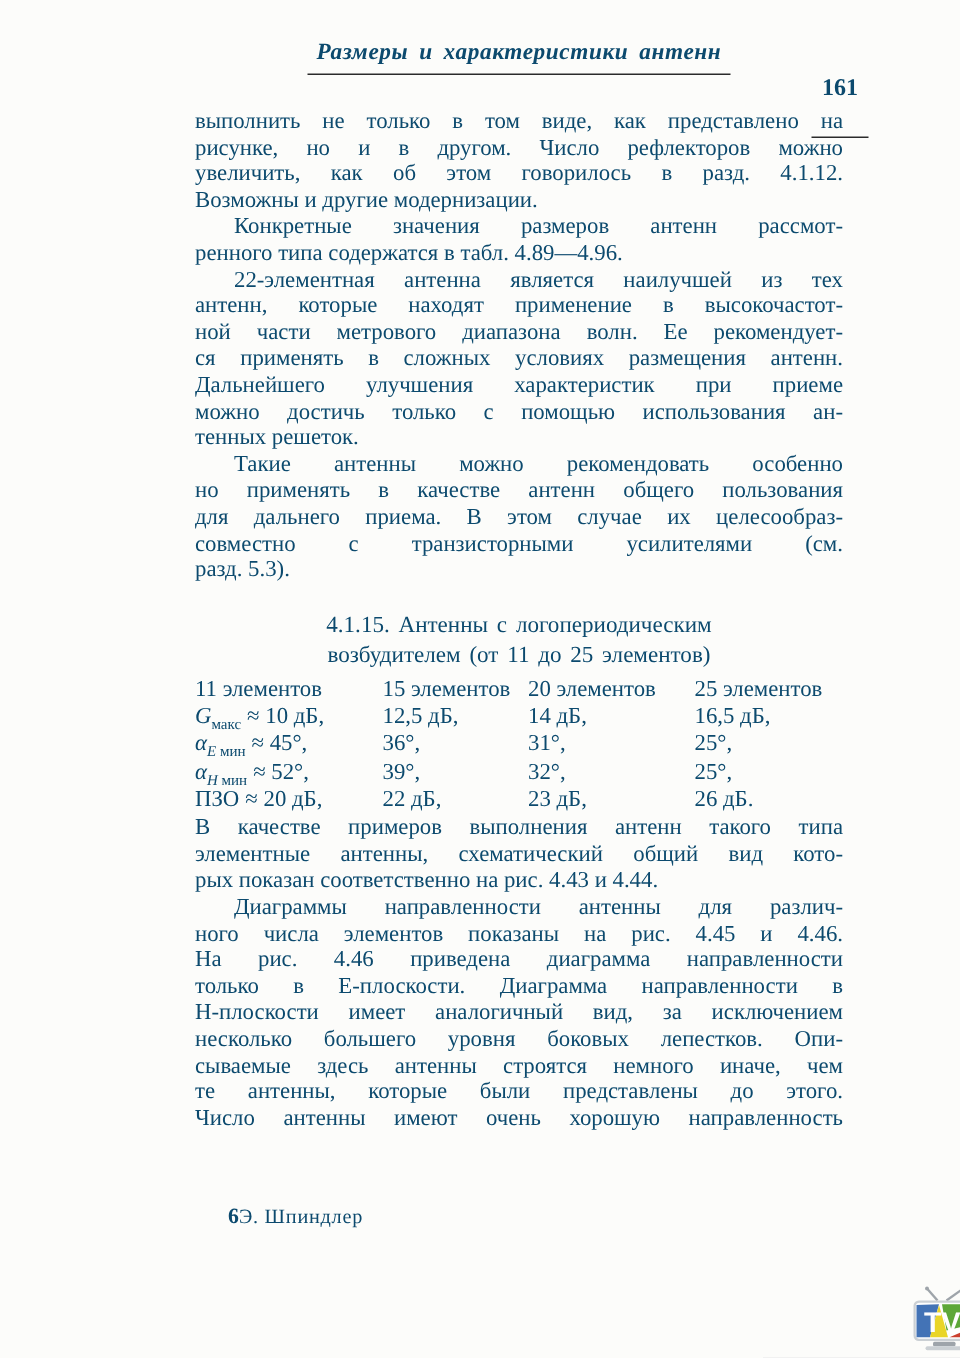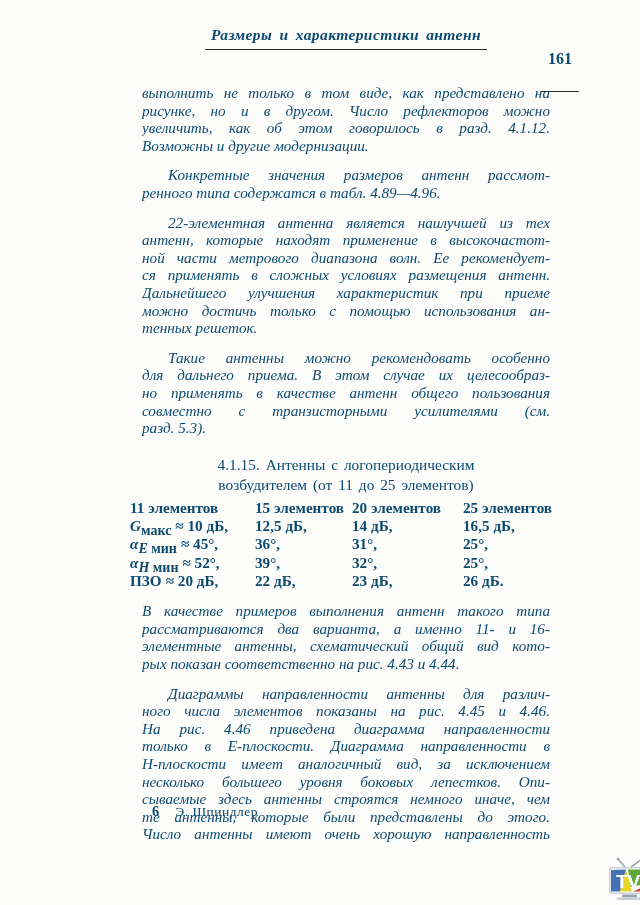--- a/index.html
+++ b/index.html
@@ -14,39 +14,39 @@
     display:inline-block;font-style:italic;font-weight:bold;font-size:15.5px;
     letter-spacing:.4px;word-spacing:3px;
     border-bottom:1.7px solid #2b2b2b;padding:0 6px 5px 6px;
   }
   .rh-page{
     position:absolute;left:541px;top:26px;width:38px;text-align:center;
     font-weight:bold;font-size:16px;border-bottom:1.7px solid #2b2b2b;padding-bottom:23px;margin-top:24px;
   }
   
   .body{position:absolute;left:130px;top:72px;width:432px;font-size:15.2px;line-height:17.6px;}
-  .para{margin:12px;font-style:italic;}
+  .para{margin:0;}
   .pline{text-align:justify;text-align-last:justify;height:17.6px;overflow:hidden;}
   .pline.last{text-align-last:left;}
   .pline.first-indent{text-indent:26px;}
   
   .section-heading{margin-top:18px;text-align:center;font-weight:normal;font-size:15.4px;line-height:20.5px;word-spacing:2px;}
   .tech-label{margin-top:9px;font-size:15.2px;}
   
   .data-table{margin-top:3px;}
-  .t-row{display:grid;grid-template-columns:125px 97px 111px 1fr;line-height:18.3px;font-size:15.2px;font-weight:bold;}
+  .t-row{display:grid;grid-template-columns:125px 97px 111px 1fr;line-height:18.3px;font-size:15.2px;}
   .t-cell{white-space:nowrap;overflow:visible;}
   .pcell .it{font-style:italic;}
-  .pcell sub{font-size:14px;line-height:0;}
+  .pcell sub{font-size:10px;line-height:0;}
   .pcell .rest{margin-left:4px;}
   .para-bottom{margin-top:1px;}
   
   .footer{position:absolute;left:152px;top:803px;font-size:13.5px;}
   .footer .sig{font-weight:bold;font-size:14.5px;}
-  .footer .author{margin-left:16px;letter-spacing:.5px;}
+  .footer .author{letter-spacing:.5px;}
   
   .tv-logo{position:absolute;left:605px;top:854px;width:50px;height:48px;opacity:.95;}
   .tv-logo svg{display:block;}
   .tv-text{font-family:"Liberation Sans","DejaVu Sans",sans-serif;font-weight:bold;font-size:19px;}
 </style>
 </head>
 <body>
 
 <div class="page">
 
@@ -72,22 +72,22 @@
           <div class="pline first-indent">22-элементная антенна является наилучшей из тех</div>
           <div class="pline">антенн, которые находят применение в высокочастот-</div>
           <div class="pline">ной части метрового диапазона волн. Ее рекомендует-</div>
           <div class="pline">ся применять в сложных условиях размещения антенн.</div>
           <div class="pline">Дальнейшего улучшения характеристик при приеме</div>
           <div class="pline">можно достичь только с помощью использования ан-</div>
           <div class="pline last">тенных решеток.</div>
         </div>
         <div class="para">
           <div class="pline first-indent">Такие антенны можно рекомендовать особенно</div>
+          <div class="pline">но применять в качестве антенн общего пользования</div>
           <div class="pline">для дальнего приема. В этом случае их целесообраз-</div>
-          <div class="pline">но применять в качестве антенн общего пользования</div>
           <div class="pline">совместно с транзисторными усилителями (см.</div>
           <div class="pline last">разд. 5.3).</div>
         </div>
       </div>
 
     <div class="section-heading">
       <div>4.1.15. Антенны с логопериодическим</div>
       <div>возбудителем (от 11 до 25 элементов)</div>
     </div>
 
@@ -125,21 +125,20 @@
         <div class="t-cell pcell"><span>ПЗО</span><sub><span></span><span></span></sub><span class="rest">≈ 20 дБ,</span></div>
         <div class="t-cell">22 дБ,</div>
         <div class="t-cell">23 дБ,</div>
         <div class="t-cell">26 дБ.</div>
       </div>
     </div>
 
     <div class="para-bottom">
         <div class="para">
           <div class="pline">В качестве примеров выполнения антенн такого типа</div>
-          <div class="pline">рассматриваются два варианта, а именно 11- и 16-</div>
           <div class="pline">элементные антенны, схематический общий вид кото-</div>
           <div class="pline last">рых показан соответственно на рис. 4.43 и 4.44.</div>
         </div>
         <div class="para">
           <div class="pline first-indent">Диаграммы направленности антенны для различ-</div>
           <div class="pline">ного числа элементов показаны на рис. 4.45 и 4.46.</div>
           <div class="pline">На рис. 4.46 приведена диаграмма направленности</div>
           <div class="pline">только в Е-плоскости. Диаграмма направленности в</div>
           <div class="pline">Н-плоскости имеет аналогичный вид, за исключением</div>
           <div class="pline">несколько большего уровня боковых лепестков. Опи-</div>

